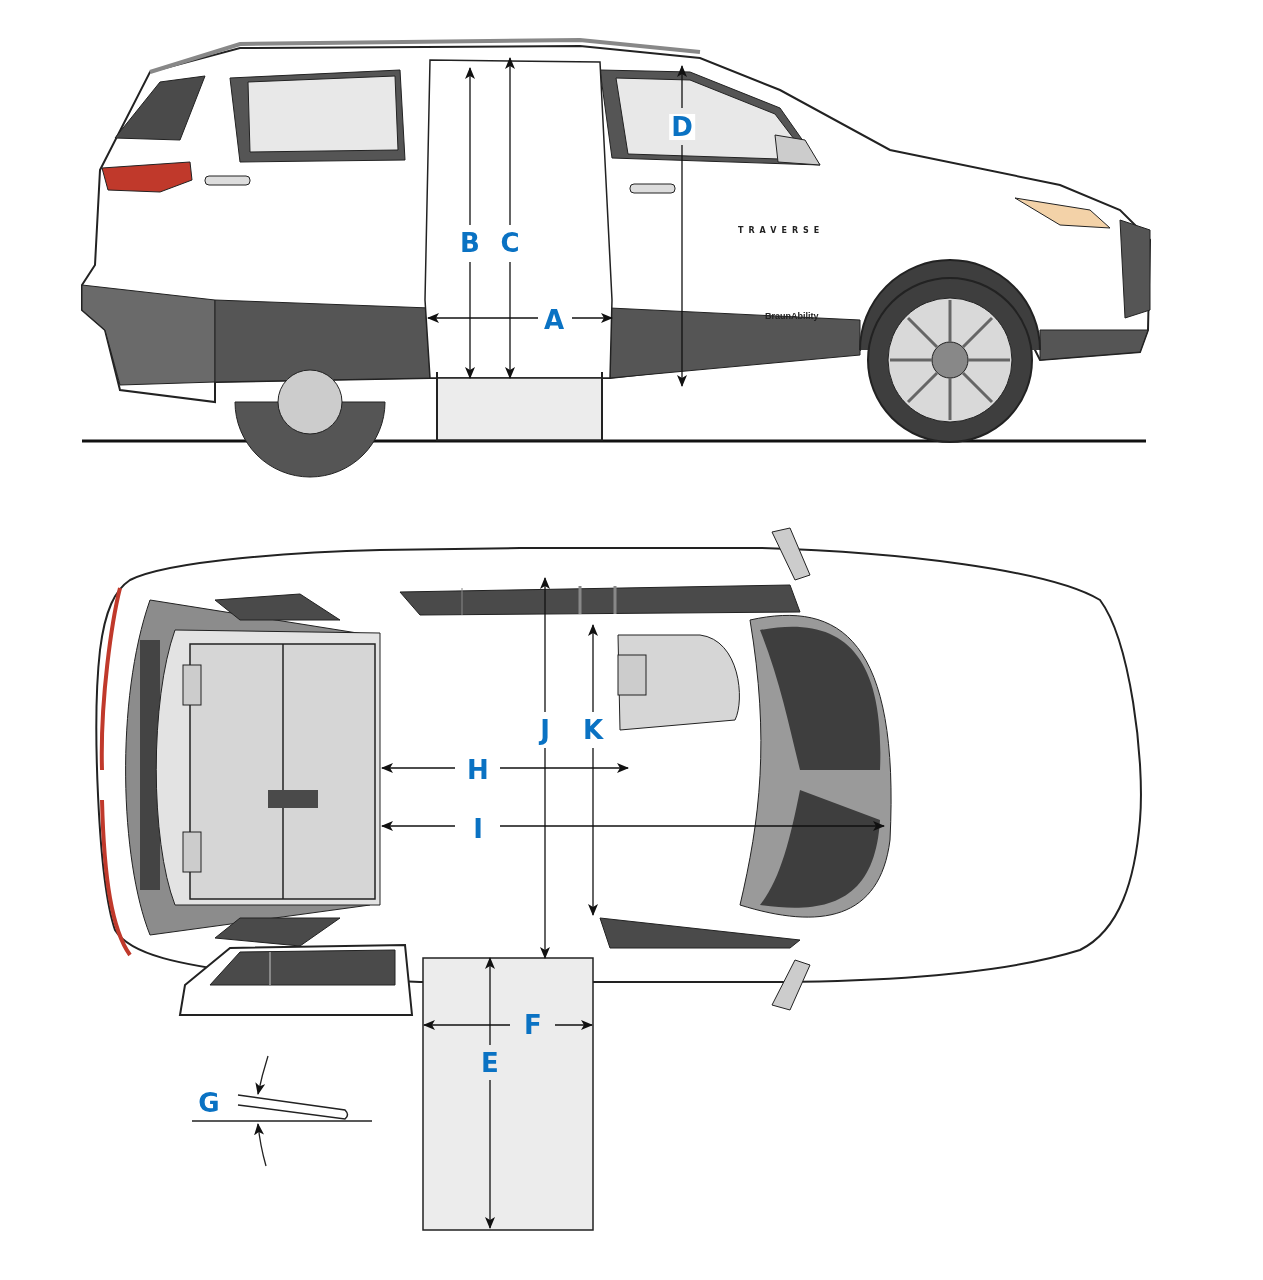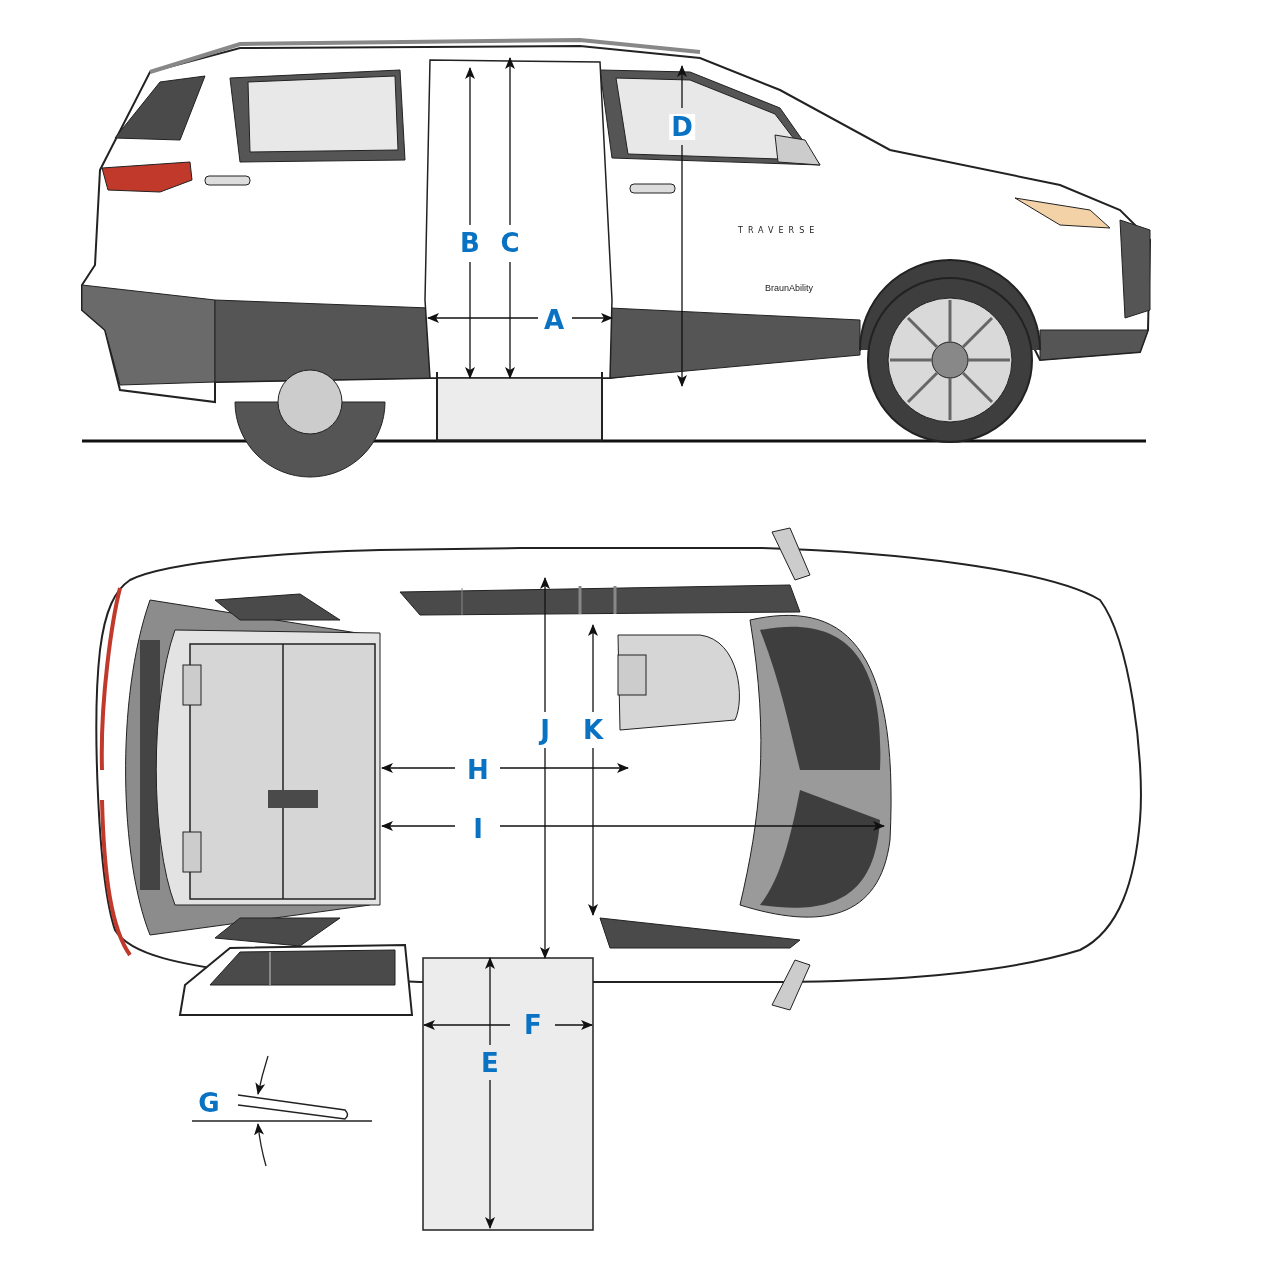--- a/index.html
+++ b/index.html
@@ -1,21 +1,21 @@
 <!DOCTYPE html>
 <html><head>
 <meta charset="utf-8">
 <style>
   html,body{margin:0;padding:0;background:#fff;}
   body{width:1263px;height:1280px;position:relative;overflow:hidden;font-family:"Liberation Sans",sans-serif;}
   svg{position:absolute;left:0;top:0;}
   .lbl{position:absolute;font-family:"DejaVu Sans",sans-serif;font-weight:bold;font-size:26px;color:#0a72c3;line-height:1;transform:translate(-50%,-50%);background:#fff;padding:0 2px;}
   .lbl.ontone{background:transparent;}
-  .brand{position:absolute;font-family:"DejaVu Sans",sans-serif;font-size:8px;font-weight:normal;color:#222;letter-spacing:5px;}
-  .brand2{position:absolute;font-family:"Liberation Sans",sans-serif;font-size:9px;font-weight:normal;color:#222;}
+  .brand{position:absolute;font-family:"DejaVu Sans",sans-serif;font-size:8px;font-weight:bold;color:#222;letter-spacing:5px;}
+  .brand2{position:absolute;font-family:"Liberation Sans",sans-serif;font-size:9px;font-weight:bold;color:#222;margin-top:28px;}
 </style>
 </head>
 <body>
 
 <svg width="1263" height="1280" viewBox="0 0 1263 1280">
   <defs>
     <marker id="ah" markerWidth="12" markerHeight="10" refX="11" refY="5" orient="auto" markerUnits="userSpaceOnUse">
       <path d="M0,0 L12,5 L0,10 L3,5 Z" fill="#111"></path>
     </marker>
   </defs>

